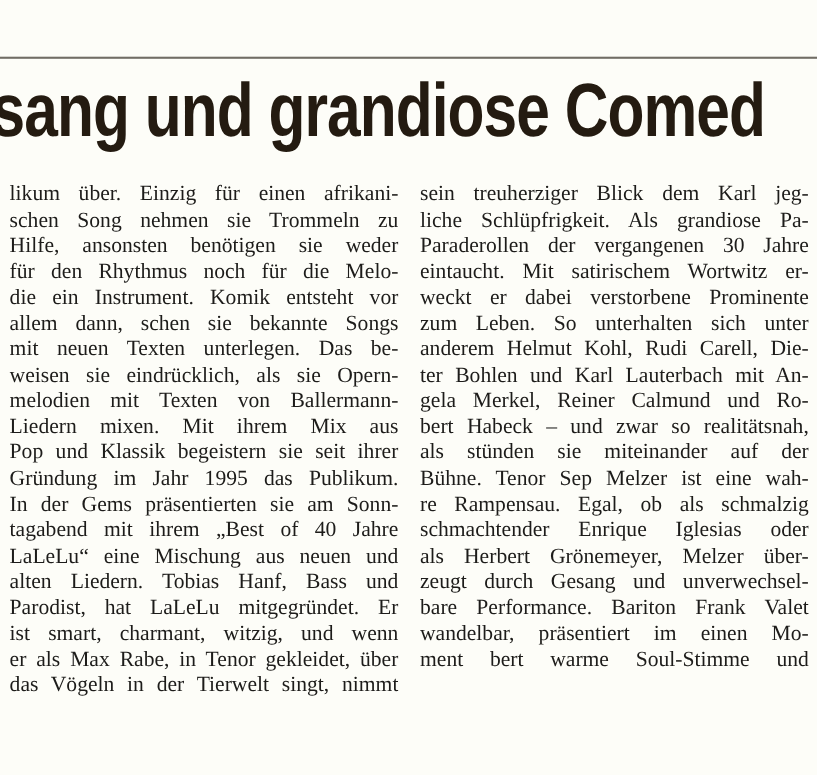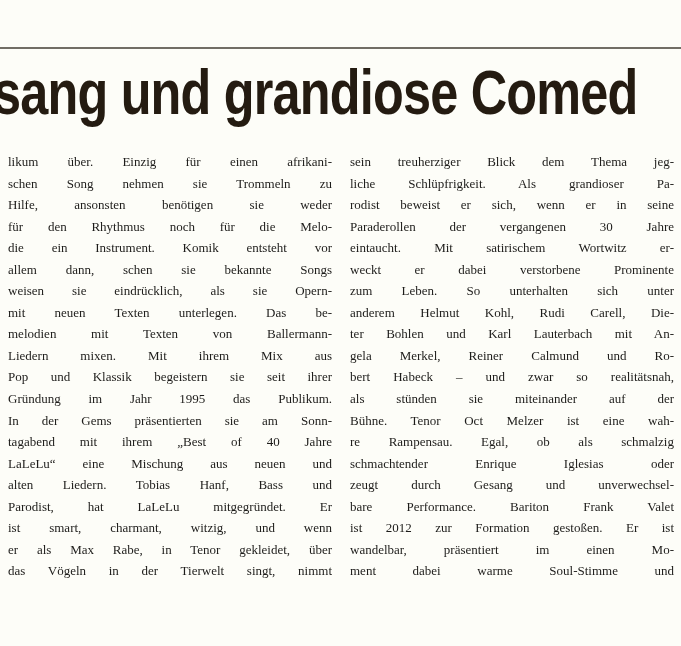--- a/index.html
+++ b/index.html
@@ -50,21 +50,21 @@
     left: 8px;
     width: 666px;
     display: flex;
     gap: 18px;
   }
   .col {
     width: 324px;
     color: var(--bodytext);
   }
   .text-line {
-    font-size: 13px;
+    font-size: 18px;
     line-height: 21.55px;
     height: 21.55px;
     text-align: justify;
     text-align-last: justify;
     white-space: normal;
     overflow: hidden;
   }
   .bottom-bar {
     position: absolute;
     left: 0; bottom: 0;
@@ -80,52 +80,51 @@
   <div class="top-rule"></div>
   <h1 class="headline">sang und grandiose Comed</h1>
   <div class="columns">
     <div class="col">
         <div class="text-line">likum über. Einzig für einen afrikani-</div>
         <div class="text-line">schen Song nehmen sie Trommeln zu</div>
         <div class="text-line">Hilfe, ansonsten benötigen sie weder</div>
         <div class="text-line">für den Rhythmus noch für die Melo-</div>
         <div class="text-line">die ein Instrument. Komik entsteht vor</div>
         <div class="text-line">allem dann, schen sie bekannte Songs</div>
+        <div class="text-line">mit neuen Texten unterlegen. Das be-</div>
         <div class="text-line">weisen sie eindrücklich, als sie Opern-</div>
-        <div class="text-line">mit neuen Texten unterlegen. Das be-</div>
         <div class="text-line">melodien mit Texten von Ballermann-</div>
         <div class="text-line">Liedern mixen. Mit ihrem Mix aus</div>
         <div class="text-line">Pop und Klassik begeistern sie seit ihrer</div>
         <div class="text-line">Gründung im Jahr 1995 das Publikum.</div>
         <div class="text-line">In der Gems präsentierten sie am Sonn-</div>
         <div class="text-line">tagabend mit ihrem „Best of 40 Jahre</div>
         <div class="text-line">LaLeLu“ eine Mischung aus neuen und</div>
         <div class="text-line">alten Liedern. Tobias Hanf, Bass und</div>
         <div class="text-line">Parodist, hat LaLeLu mitgegründet. Er</div>
         <div class="text-line">ist smart, charmant, witzig, und wenn</div>
         <div class="text-line">er als Max Rabe, in Tenor gekleidet, über</div>
         <div class="text-line">das Vögeln in der Tierwelt singt, nimmt</div>
       </div>
     <div class="col">
-        <div class="text-line">sein treuherziger Blick dem Thema jeg-</div>
-        <div class="text-line">liche Schlüpfrigkeit. Als grandioser Pa-</div>
-        <div class="text-line">rodist beweist er sich, wenn er in seine</div>
+        <div class="text-line">sein treuherziger Blick dem Karl jeg-</div>
+        <div class="text-line">liche Schlüpfrigkeit. Als grandiose Pa-</div>
         <div class="text-line">Paraderollen der vergangenen 30 Jahre</div>
         <div class="text-line">eintaucht. Mit satirischem Wortwitz er-</div>
         <div class="text-line">weckt er dabei verstorbene Prominente</div>
         <div class="text-line">zum Leben. So unterhalten sich unter</div>
         <div class="text-line">anderem Helmut Kohl, Rudi Carell, Die-</div>
         <div class="text-line">ter Bohlen und Karl Lauterbach mit An-</div>
         <div class="text-line">gela Merkel, Reiner Calmund und Ro-</div>
         <div class="text-line">bert Habeck – und zwar so realitätsnah,</div>
         <div class="text-line">als stünden sie miteinander auf der</div>
-        <div class="text-line">Bühne. Tenor Oct Melzer ist eine wah-</div>
+        <div class="text-line">Bühne. Tenor Sep Melzer ist eine wah-</div>
         <div class="text-line">re Rampensau. Egal, ob als schmalzig</div>
         <div class="text-line">schmachtender Enrique Iglesias oder</div>
+        <div class="text-line">als Herbert Grönemeyer, Melzer über-</div>
         <div class="text-line">zeugt durch Gesang und unverwechsel-</div>
         <div class="text-line">bare Performance. Bariton Frank Valet</div>
-        <div class="text-line">ist 2012 zur Formation gestoßen. Er ist</div>
         <div class="text-line">wandelbar, präsentiert im einen Mo-</div>
-        <div class="text-line">ment dabei warme Soul-Stimme und</div>
+        <div class="text-line">ment bert warme Soul-Stimme und</div>
       </div>
   </div>
   <div class="bottom-bar"></div>
 </div>
 
 </body></html>

